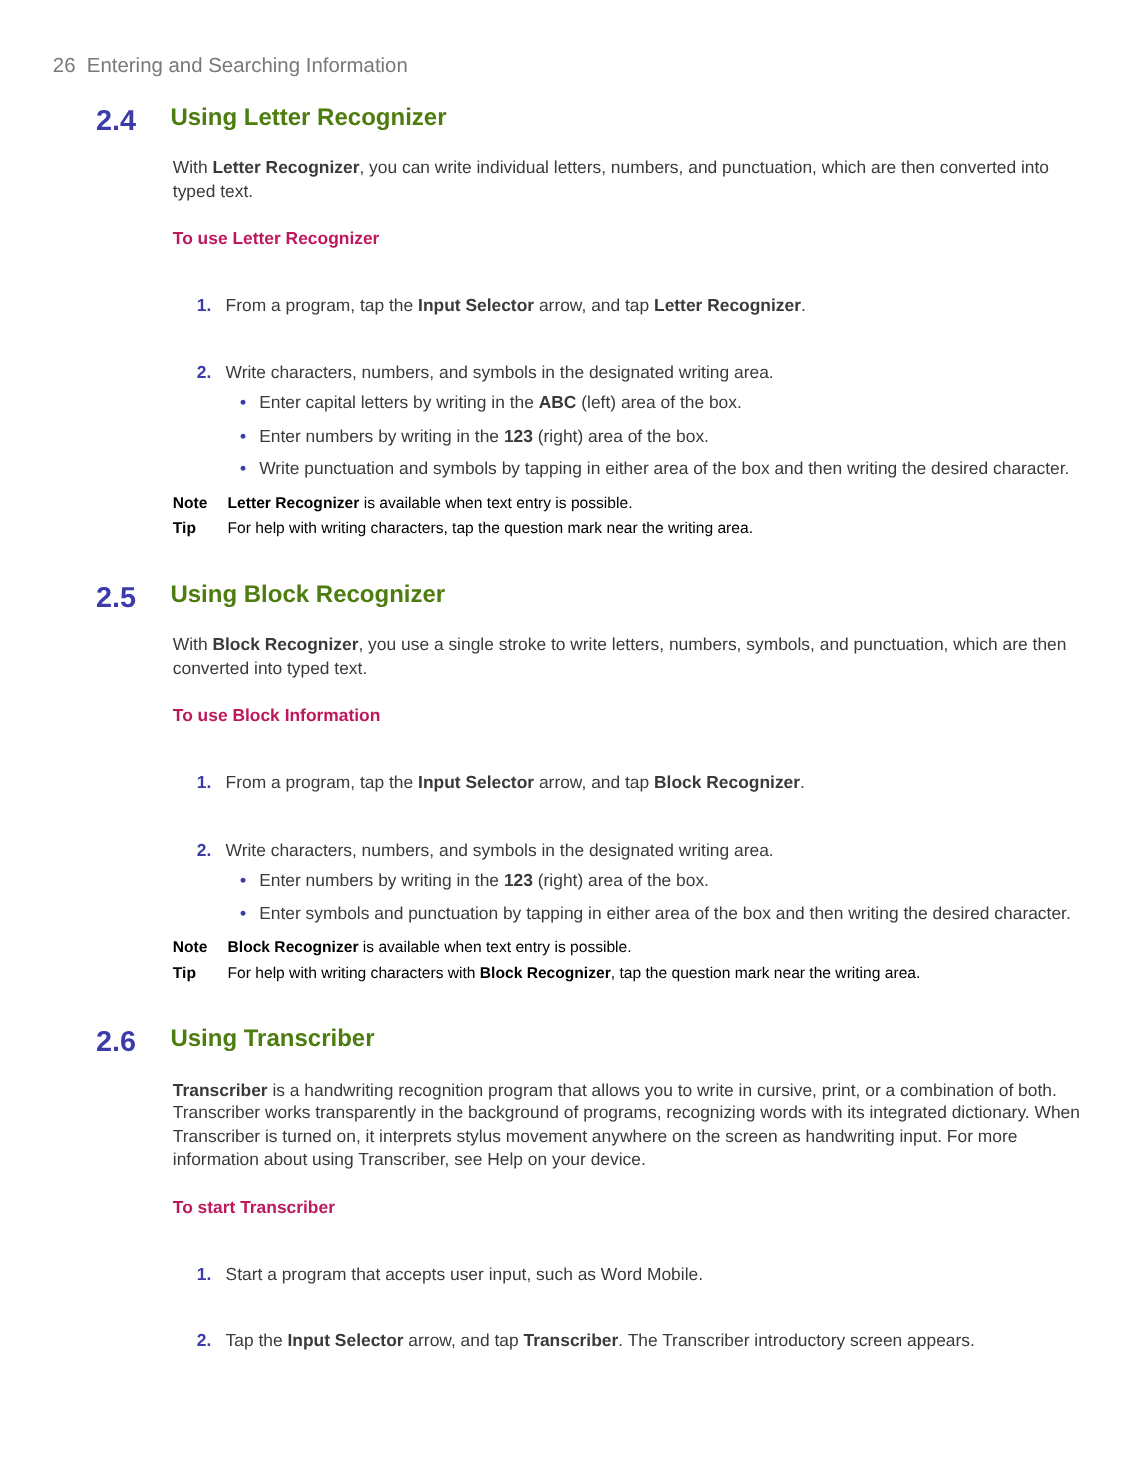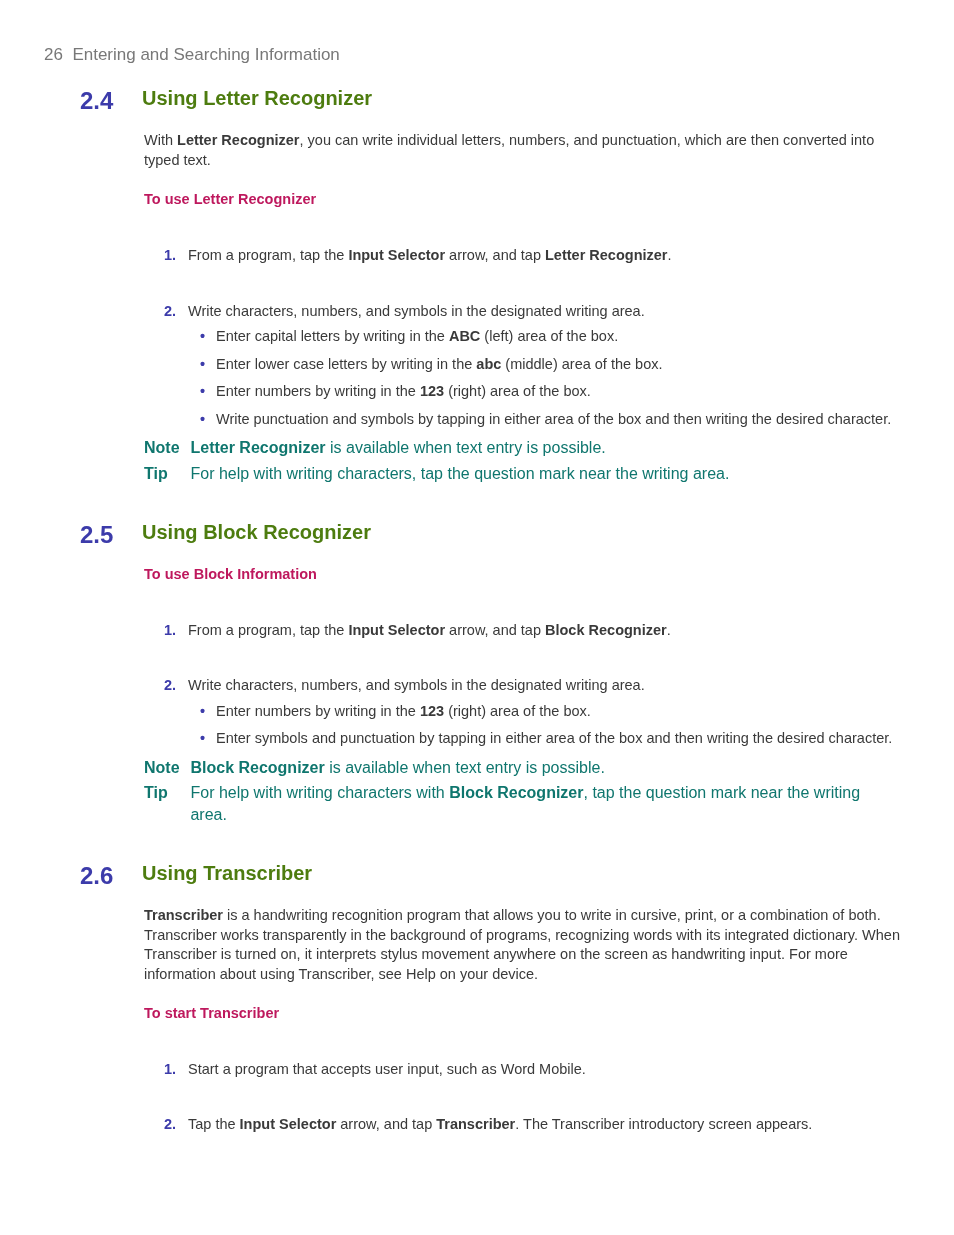--- a/index.html
+++ b/index.html
@@ -87,22 +87,22 @@
   ul.bullets > li::before {
     content: "•";
     position: absolute;
     left: -16px;
     color: #3c3baa;
     font-weight: 700;
   }
   .note-row {
     margin-top: 4px;
     margin-bottom: 4px;
-    font-size: 16px;
-    color: #0f766e;
+    font-size: 13px;
+    color: #000000;
   }
   .note-label {
     display: inline-block;
     width: 42px;
     font-weight: 700;
     vertical-align: top;
   }
   .note-body {
     display: inline-block;
     width: calc(100% - 48px);
@@ -130,21 +130,20 @@
   <div class="sub-head">To use Letter Recognizer</div>
 
   <ol class="steps">
     <li>
       <span>From a program, tap the </span><b>Input Selector</b><span> arrow, and tap </span><b>Letter Recognizer</b><span>.</span>
     </li>
     <li>
       <span>Write characters, numbers, and symbols in the designated writing area.</span>
       <ul class="bullets">
         <li><span>Enter capital letters by writing in the </span><b>ABC</b><span> (left) area of the box.</span></li>
-        <li><span>Enter lower case letters by writing in the </span><b>abc</b><span> (middle) area of the box.</span></li>
         <li><span>Enter numbers by writing in the </span><b>123</b><span> (right) area of the box.</span></li>
         <li><span>Write punctuation and symbols by tapping in either area of the box and then writing the desired character.</span></li>
       </ul>
     </li>
   </ol>
 
   <div class="note-row">
     <span class="note-label">Note</span>
     <span class="note-body"><b>Letter Recognizer</b><span> is available when text entry is possible.</span></span>
   </div>
@@ -153,20 +152,23 @@
     <span class="note-body">For help with writing characters, tap the question mark near the writing area.</span>
   </div>
 </div>
 
 <div class="section-head">
   <span class="section-num">2.5</span>
   <span class="section-title">Using Block Recognizer</span>
 </div>
 
 <div class="body-block">
+  <div class="intro">
+    <span>With </span><b>Block Recognizer</b><span>, you use a single stroke to write letters, numbers, symbols, and punctuation, which are then converted into typed text.</span>
+  </div>
 
   <div class="sub-head">To use Block Information</div>
 
   <ol class="steps">
     <li>
       <span>From a program, tap the </span><b>Input Selector</b><span> arrow, and tap </span><b>Block Recognizer</b><span>.</span>
     </li>
     <li>
       <span>Write characters, numbers, and symbols in the designated writing area.</span>
       <ul class="bullets">

